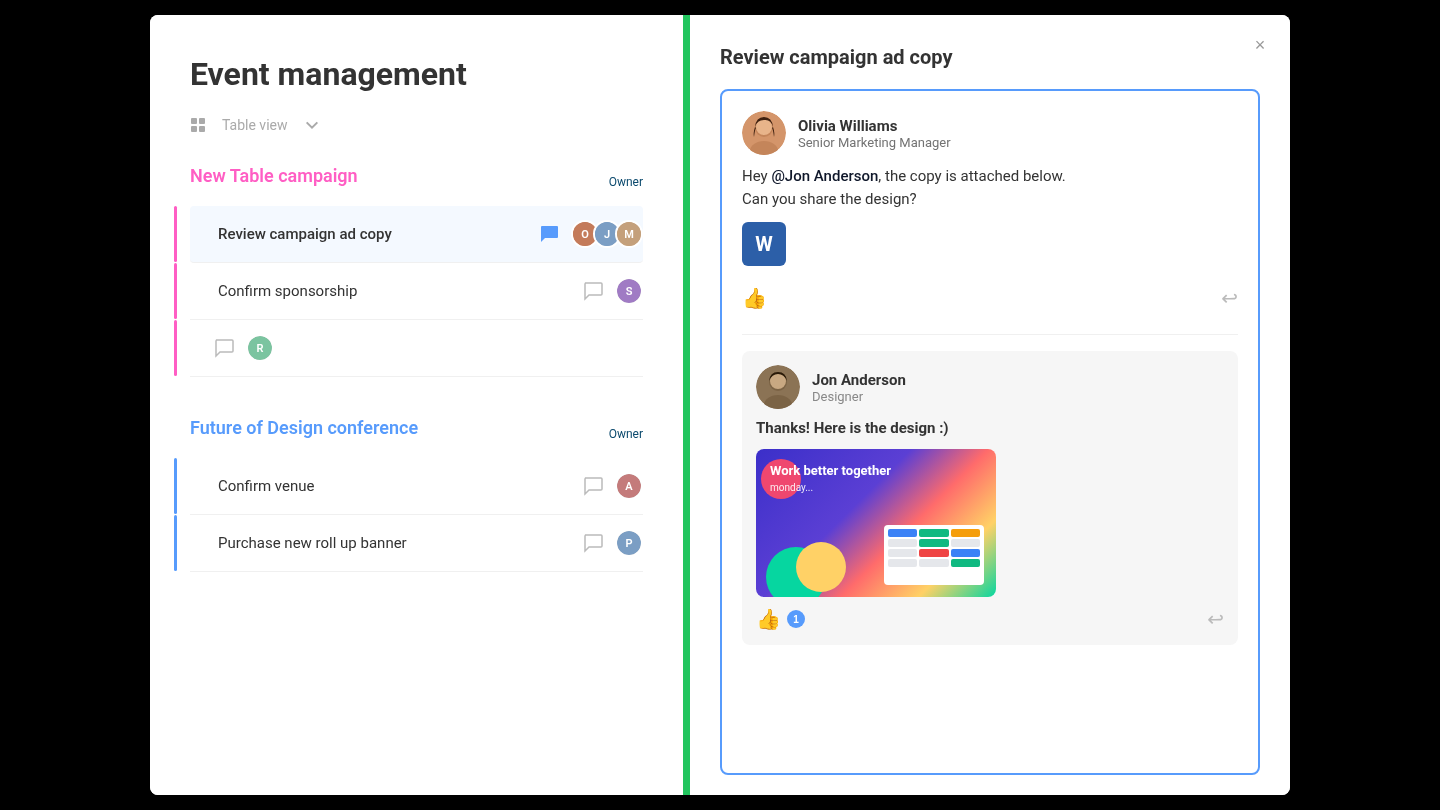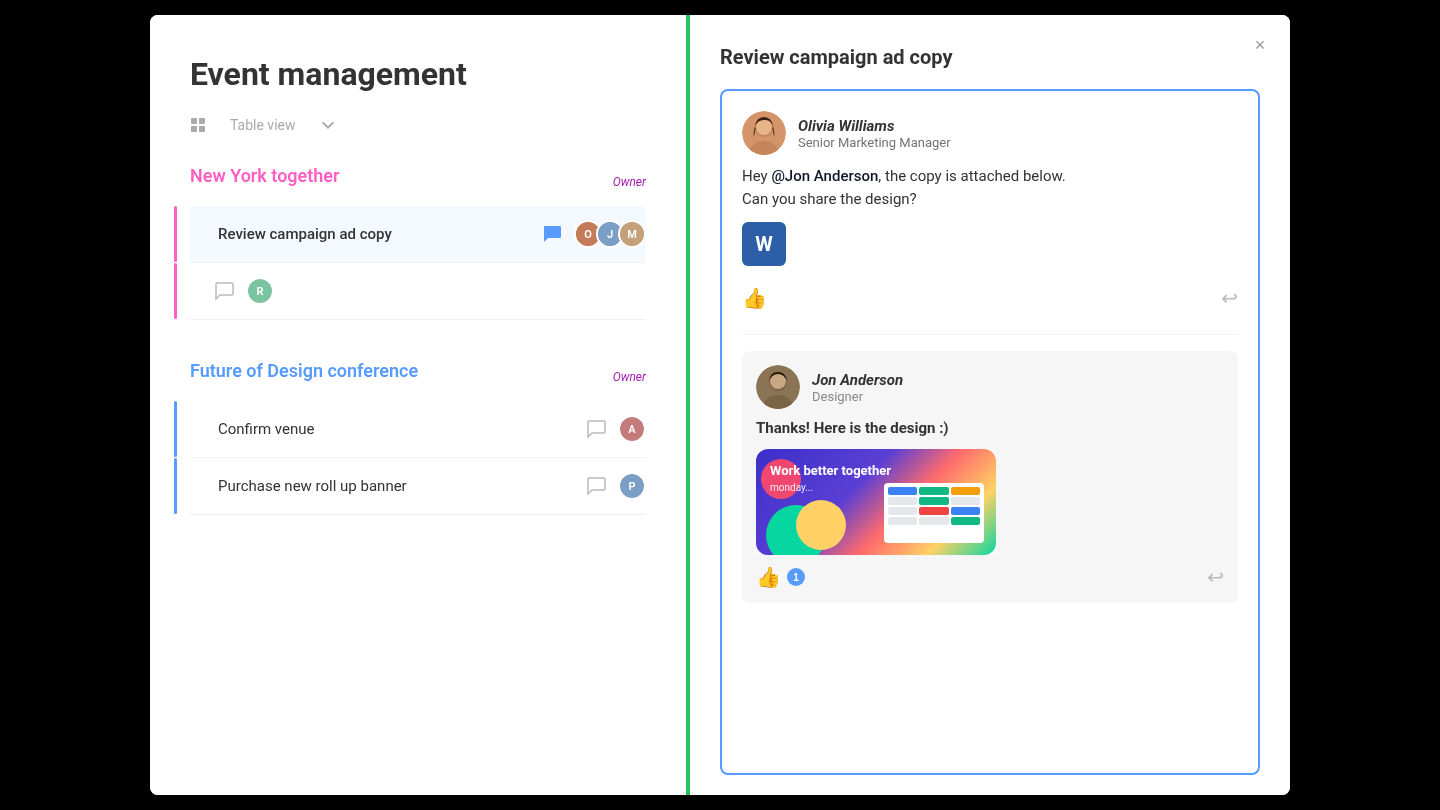--- a/index.html
+++ b/index.html
@@ -22,32 +22,32 @@
       overflow: hidden;
       box-shadow: 0 20px 60px rgba(0,0,0,0.4);
       position: relative;
     }
     
     .left-panel {
       width: 540px;
       background: #fff;
       padding: 40px 40px 20px 40px;
       overflow-y: auto;
-      border-right: 4px solid #22c55e;
+      border-right: 7px solid #22c55e;
     }
     .page-title {
       font-size: 32px;
       font-weight: 700;
       color: #333;
       margin-bottom: 24px;
     }
     .table-view-btn {
       display: flex;
       align-items: center;
-      gap: 24px;
+      gap: 16px;
       color: #aaa;
       font-size: 14px;
       margin-bottom: 32px;
       cursor: pointer;
     }
     .table-view-btn svg {
       width: 16px;
       height: 16px;
     }
     .section-title {
@@ -58,22 +58,21 @@
     .section-title.pink { color: #ff5ec4; }
     .section-title.blue { color: #579bfc; }
     .section-header {
       display: flex;
       align-items: center;
       justify-content: space-between;
       margin-bottom: 8px;
     }
     .owner-label {
       font-size: 12px;
-      color: #a21caf;
-      font-style: italic;
+      color: #0c4a6e;
     }
     .task-list {
       margin-bottom: 40px;
     }
     .task-item {
       display: flex;
       align-items: center;
       padding: 14px 0 14px 0;
       border-bottom: 1px solid #f0f0f0;
       position: relative;
@@ -211,21 +210,20 @@
       overflow: hidden;
     }
     .commenter-info {
       display: flex;
       flex-direction: column;
     }
     .commenter-name {
       font-size: 15px;
       font-weight: 700;
       color: #333;
-      font-style: italic;
     }
     .commenter-role {
       font-size: 13px;
       color: #737373;
     }
     .comment-body {
       font-size: 15px;
       color: #333;
       line-height: 1.5;
       margin-bottom: 12px;
@@ -297,23 +295,23 @@
       margin-bottom: 12px;
     }
     .design-preview {
       background: #fff;
       border-radius: 8px;
       overflow: hidden;
       width: 240px;
     }
     .design-img-placeholder {
       width: 240px;
-      height: 106px;
+      height: 148px;
       background: linear-gradient(135deg, #3b2fc9 0%, #5b3fd4 40%, #ff6b6b 60%, #ffd166 80%, #06d6a0 100%);
-      border-radius: 12px;
+      border-radius: 4px;
       display: flex;
       flex-direction: column;
       align-items: center;
       justify-content: center;
       position: relative;
       overflow: hidden;
     }
     .design-headline {
       font-size: 13px;
       font-weight: 700;
@@ -418,21 +416,21 @@
         <rect x="9" y="9" width="6" height="6" rx="1" fill="#aaa"></rect>
       </svg>
       <span>Table view</span>
       <svg width="12" height="12" viewBox="0 0 12 12">
         <path d="M2 4l4 4 4-4" stroke="#aaa" stroke-width="1.5" fill="none"></path>
       </svg>
     </div>
 
     <div class="task-list">
       <div class="section-header">
-        <span class="section-title pink">New York together</span>
+        <span class="section-title pink">New Table campaign</span>
         <span class="owner-label">Owner</span>
       </div>
 
       <div class="task-item active" style="padding-left: 20px;">
         <div class="task-left-bar pink"></div>
         <span class="task-name">Review campaign ad copy</span>
         <div class="task-icons">
           <div class="chat-icon active-chat">
             <svg width="22" height="22" viewBox="0 0 22 22" fill="none">
               <path d="M3 3h16a1 1 0 011 1v10a1 1 0 01-1 1H7l-4 4V4a1 1 0 011-1z" fill="#579bfc"></path>
@@ -445,20 +443,36 @@
             <div class="avatar av2">
                 <div class="av-face" style="background:#7b9ec4;">J</div>
               </div>
             <div class="avatar av3">
                 <div class="av-face" style="background:#c4a07b;">M</div>
               </div>
           </div>
         </div>
       </div>
 
+      <div class="task-item" style="padding-left: 20px;">
+        <div class="task-left-bar pink"></div>
+        <span class="task-name">Confirm sponsorship</span>
+        <div class="task-icons">
+          <div class="chat-icon">
+            <svg width="22" height="22" viewBox="0 0 22 22" fill="none">
+              <path d="M3 3h16a1 1 0 011 1v10a1 1 0 01-1 1H7l-4 4V4a1 1 0 011-1z" stroke="#bbb" stroke-width="1.5" fill="none"></path>
+            </svg>
+          </div>
+          <div class="avatar-group">
+            <div class="avatar">
+                <div class="av-face" style="background:#a07bc4;">S</div>
+              </div>
+          </div>
+        </div>
+      </div>
 
       <div class="task-item" style="padding-left: 20px;">
         <div class="task-left-bar pink"></div>
         <div class="task-icons">
           <div class="chat-icon">
             <svg width="22" height="22" viewBox="0 0 22 22" fill="none">
               <path d="M3 3h16a1 1 0 011 1v10a1 1 0 01-1 1H7l-4 4V4a1 1 0 011-1z" stroke="#bbb" stroke-width="1.5" fill="none"></path>
             </svg>
           </div>
           <div class="avatar-group">

